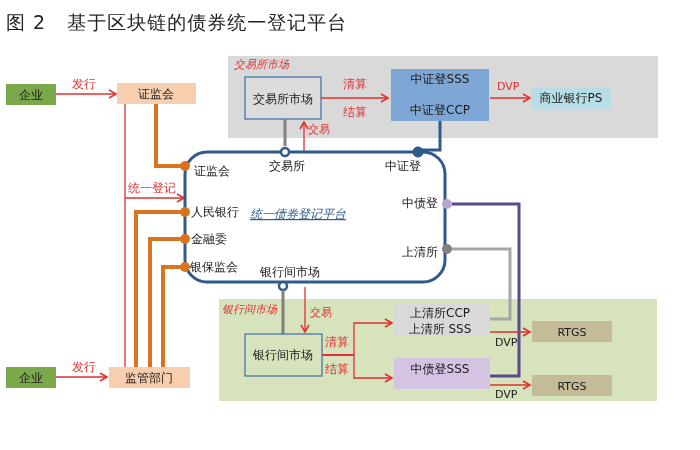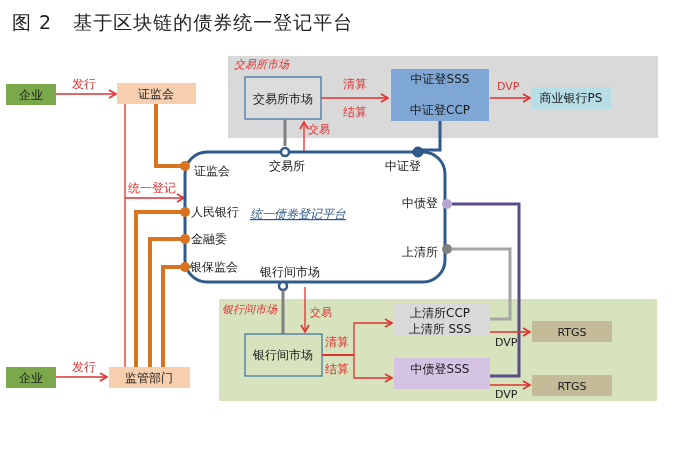--- a/index.html
+++ b/index.html
@@ -1,18 +1,18 @@
 <!DOCTYPE html>
 <html><head>
 <meta charset="utf-8">
 <style>
   html, body { margin:0; padding:0; background:#ffffff; }
   body { width:700px; height:450px; position:relative; overflow:hidden;
          font-family: "DejaVu Sans", "Liberation Sans", sans-serif; }
-  .title { position:absolute; left:12px; top:10px; font-size:19px; color:#222; letter-spacing:1px; }
+  .title { position:absolute; left:6px; top:10px; font-size:19px; color:#222; letter-spacing:1px; }
   svg { position:absolute; left:0; top:0; }
   .lbl { font-family: "DejaVu Sans", "Liberation Sans", sans-serif; }
 </style>
 </head>
 <body>
 
 <div class="title">
   <span>图 2</span>&nbsp;&nbsp;&nbsp;<span>基于区块链的债券统一登记平台</span>
 </div>
 

